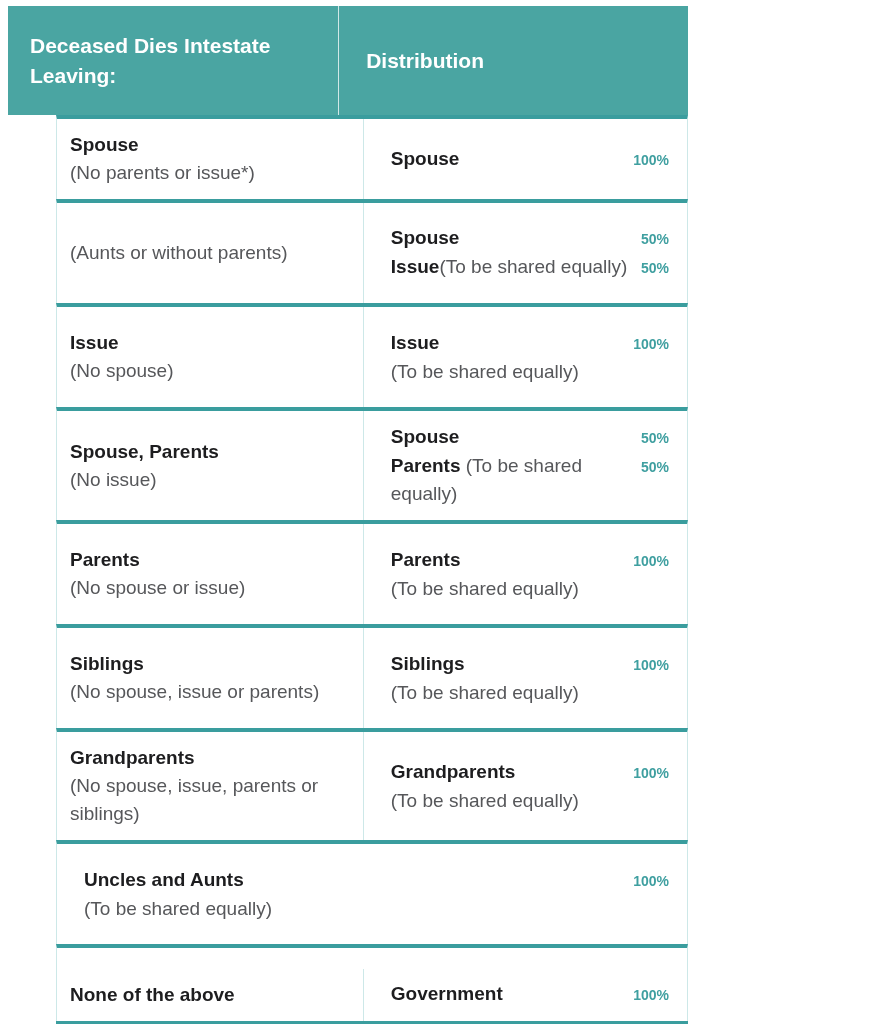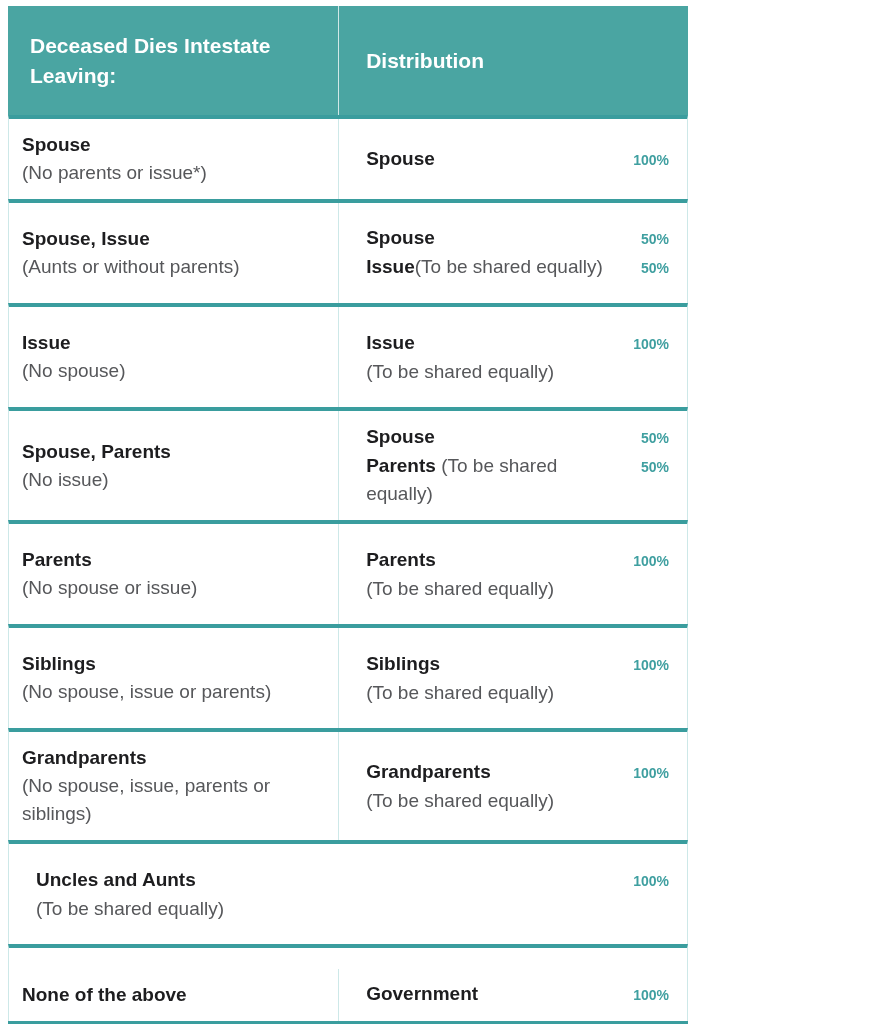--- a/index.html
+++ b/index.html
@@ -41,21 +41,21 @@
     padding: 10px 20px 10px 22px;
     border-right: 1px solid rgba(255,255,255,0.75);
   }
   .th-left .th-text { max-width: 300px; }
   .th-right {
     flex: 1;
     padding-left: 27px;
     text-align: right;
   }
   
-  #rows { border-bottom: 4px solid var(--sep); }
+  #rows { border-bottom: 4px solid var(--sep); margin-left: 48px; }
   .row {
     display: flex;
     border-top: 4px solid var(--sep);
     border-left: 1px solid var(--light);
     border-right: 1px solid var(--light);
     min-height: 104px;
     background: #ffffff;
   }
   .row:first-child { min-height: 84px; }
   .row:last-child  { min-height: 77px; align-items: flex-end; }
@@ -128,21 +128,20 @@
       <div class="entry-name-wrap"><span class="title hide-empty">Spouse</span></div>
       <div class="pct hide-empty">100%</div>
     </div>
 
   </div>
 </div>
   </div>
 
   <div class="row">
     <div class="cell cell-left">
-      <div class="title hide-empty">Spouse, Issue</div>
       <div class="note hide-empty">(Aunts or without parents)</div>
     </div>
     <div class="cell cell-right">
   <div class="entry">
     <div class="entry-line">
       <div class="entry-name-wrap"><span class="title hide-empty">Spouse</span></div>
       <div class="pct hide-empty">50%</div>
     </div>
 
   </div>

